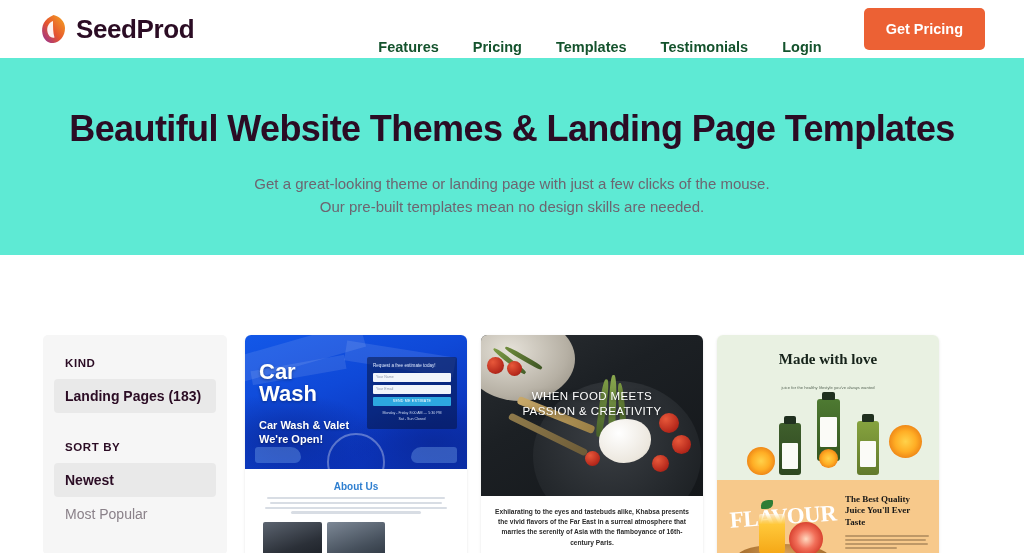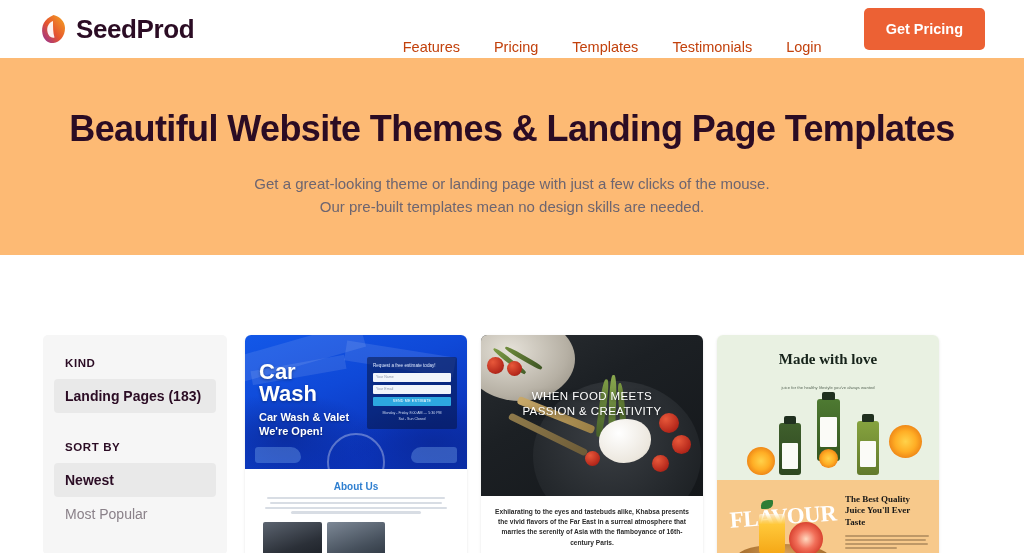--- a/index.html
+++ b/index.html
@@ -29,22 +29,22 @@
     white-space: nowrap;
   }
   .nav {
     margin-left: auto;
     display: flex;
     align-items: center;
     gap: 0;
   }
   .nav-link {
     font-size: 14.5px;
-    font-weight: normal;
-    color: #c2410c;
+    font-weight: bold;
+    color: #14532d;
     text-decoration: none;
     padding: 0 17px;
     white-space: nowrap;
     cursor: pointer;
     margin-top: 36px;
   }
   .cta-button {
     margin-left: 25px;
     background: #ec6134;
     color: #ffffff;
@@ -53,21 +53,21 @@
     border: none;
     border-radius: 5px;
     padding: 13px 22px;
     cursor: pointer;
     white-space: nowrap;
     font-family: "Liberation Sans", sans-serif;
   }
 
   
   .hero {
-    background: #fdba74;
+    background: #5eead4;
     height: 197px;
     padding-top: 50px;
     text-align: center;
   }
   .hero-title {
     font-size: 36px;
     font-weight: bold;
     color: #2b0c24;
     letter-spacing: -0.6px;
     line-height: 1.15;
@@ -164,21 +164,21 @@
     border-radius: 3px 10px 6px 3px; background: rgba(150,200,255,0.30);
   }
   .cw-lamp.l { left: 10px; }
   .cw-lamp.r { right: 10px; transform: scaleX(-1); }
   .cw-title {
     position: absolute; left: 14px; top: 26px;
     color: #fff; font-weight: bold; font-size: 22px; line-height: 1.02;
     text-shadow: 0 1px 3px rgba(0,0,0,.35);
   }
   .cw-sub {
-    position: absolute; left: 14px; top: 76px;
+    position: absolute; left: 14px; top: 84px;
     color: #fff; font-size: 11px; font-weight: bold; line-height: 1.25;
     text-shadow: 0 1px 2px rgba(0,0,0,.35);
   }
   .cw-form {
     position: absolute; right: 10px; top: 22px; width: 90px;
     background: rgba(8,22,70,0.55); padding: 6px 6px 7px 6px; border-radius: 2px;
   }
   .cw-form-label { color: #dbe7ff; font-size: 4.6px; line-height: 1.35; margin-bottom: 4px; }
   .cw-input {
     background: #f2f5fb; height: 9px; border-radius: 1px; margin-bottom: 3px;

